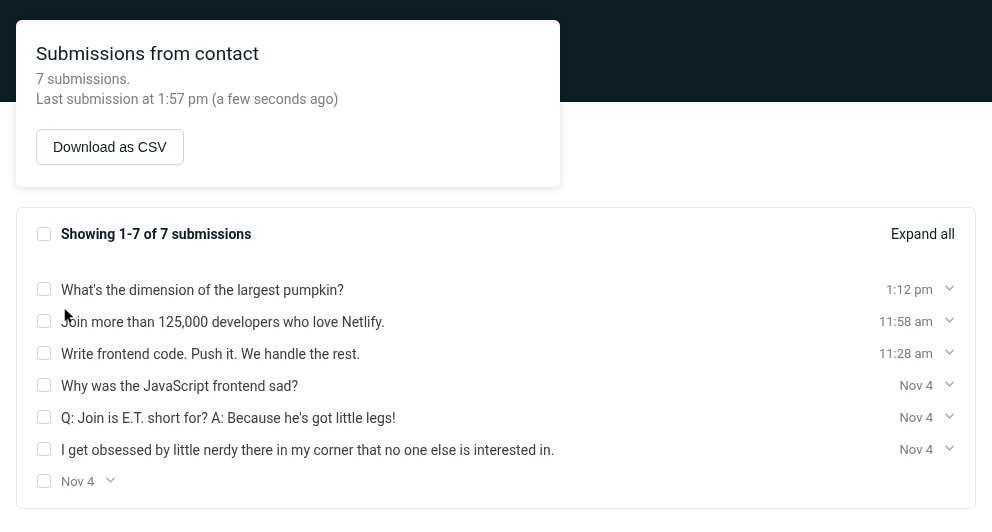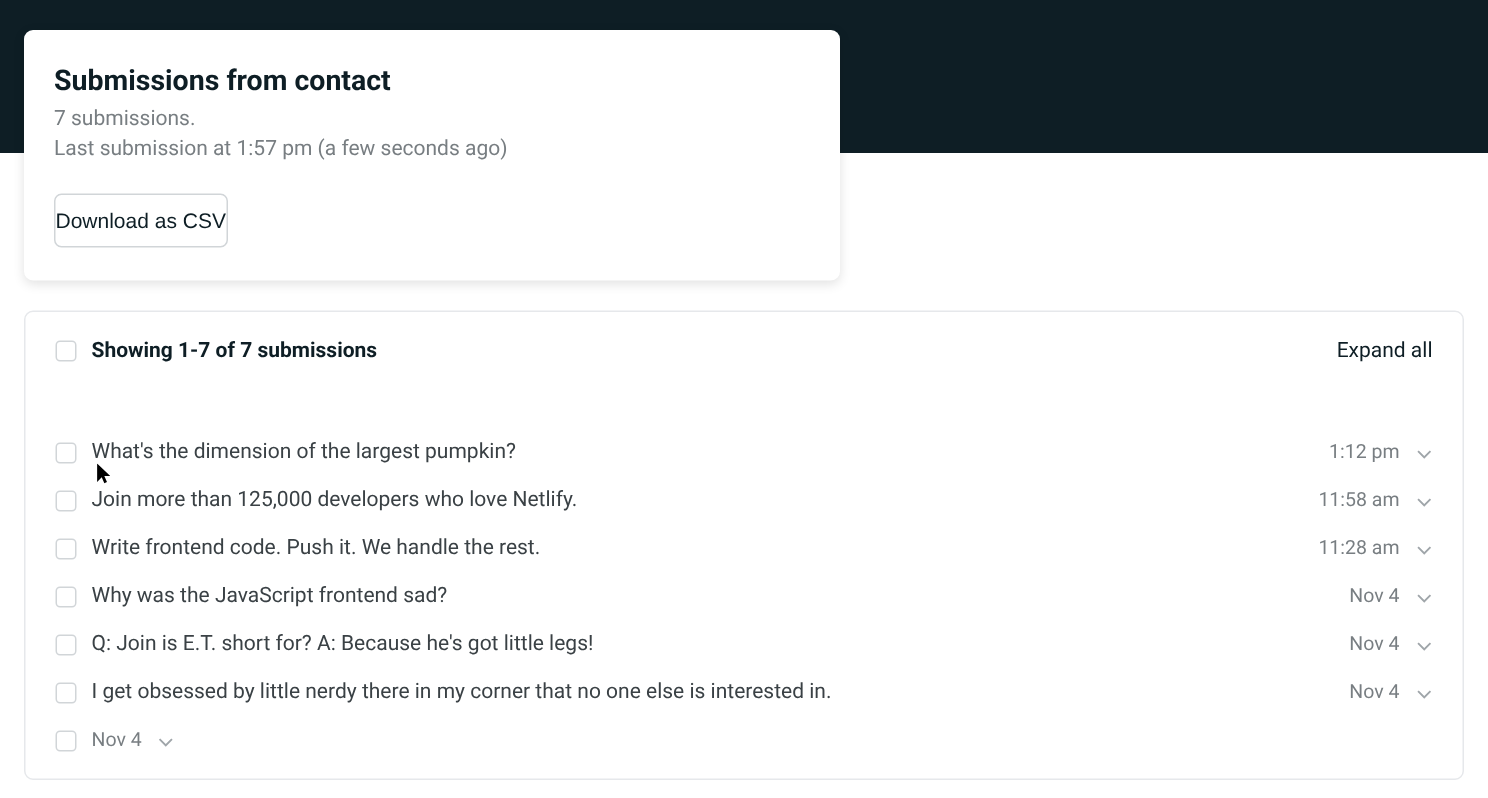--- a/index.html
+++ b/index.html
@@ -24,33 +24,33 @@
       top: 20px;
       left: 16px;
       width: 544px;
       background: #fff;
       border-radius: 6px;
       box-shadow: 0 2px 8px rgba(0,0,0,0.12);
       padding: 22px 20px;
     }
     .header-title {
       font-size: 19px;
-      font-weight: 700;
+      font-weight: 400;
       color: #0e1e25;
       margin-bottom: 6px;
     }
     .header-subtitle {
       font-size: 14px;
       color: #787e82;
       margin-bottom: 4px;
     }
     .download-btn {
       margin-top: 18px;
       display: inline-block;
-      padding: 9px 0;
+      padding: 9px 16px;
       border: 1px solid #d1d5d8;
       border-radius: 5px;
       background: #fff;
       font-size: 14px;
       color: #0e1e25;
       cursor: pointer;
       font-weight: 500;
     }
     .submissions-panel {
       position: absolute;
@@ -58,21 +58,21 @@
       left: 16px;
       width: 960px;
       background: #fff;
       border: 1px solid #e6e8eb;
       border-radius: 6px;
       padding: 18px 20px 10px 20px;
     }
     .panel-header {
       display: flex;
       align-items: center;
-      margin-bottom: 43px;
+      margin-bottom: 32px;
     }
     .checkbox {
       width: 14px;
       height: 14px;
       border: 1.5px solid #d1d5d8;
       border-radius: 3px;
       margin-right: 10px;
       flex-shrink: 0;
       cursor: pointer;
     }
@@ -83,21 +83,21 @@
       flex: 1;
     }
     .expand-all {
       font-size: 14px;
       font-weight: 400;
       color: #0e1e25;
       cursor: pointer;
     }
     .submission-row {
       display: flex;
-      align-items: flex-end;
+      align-items: flex-start;
       padding: 8px 0;
       min-height: 32px;
     }
     .submission-text {
       font-size: 14px;
       color: #3a4145;
       flex: 1;
       overflow: hidden;
       white-space: nowrap;
       text-overflow: ellipsis;

